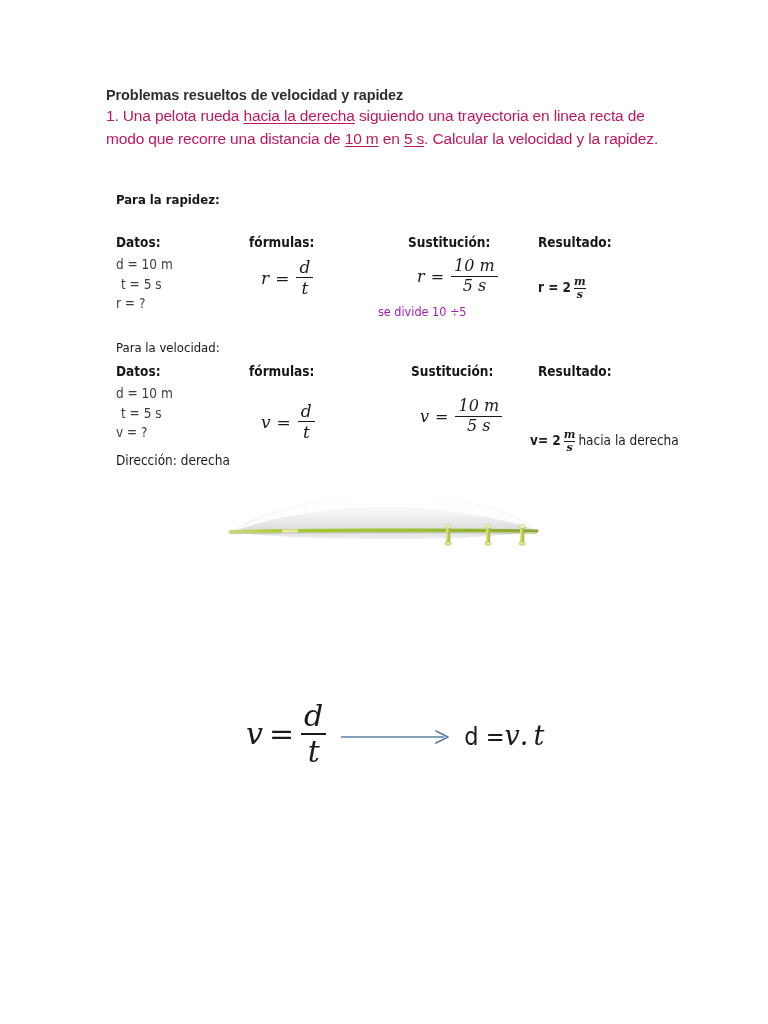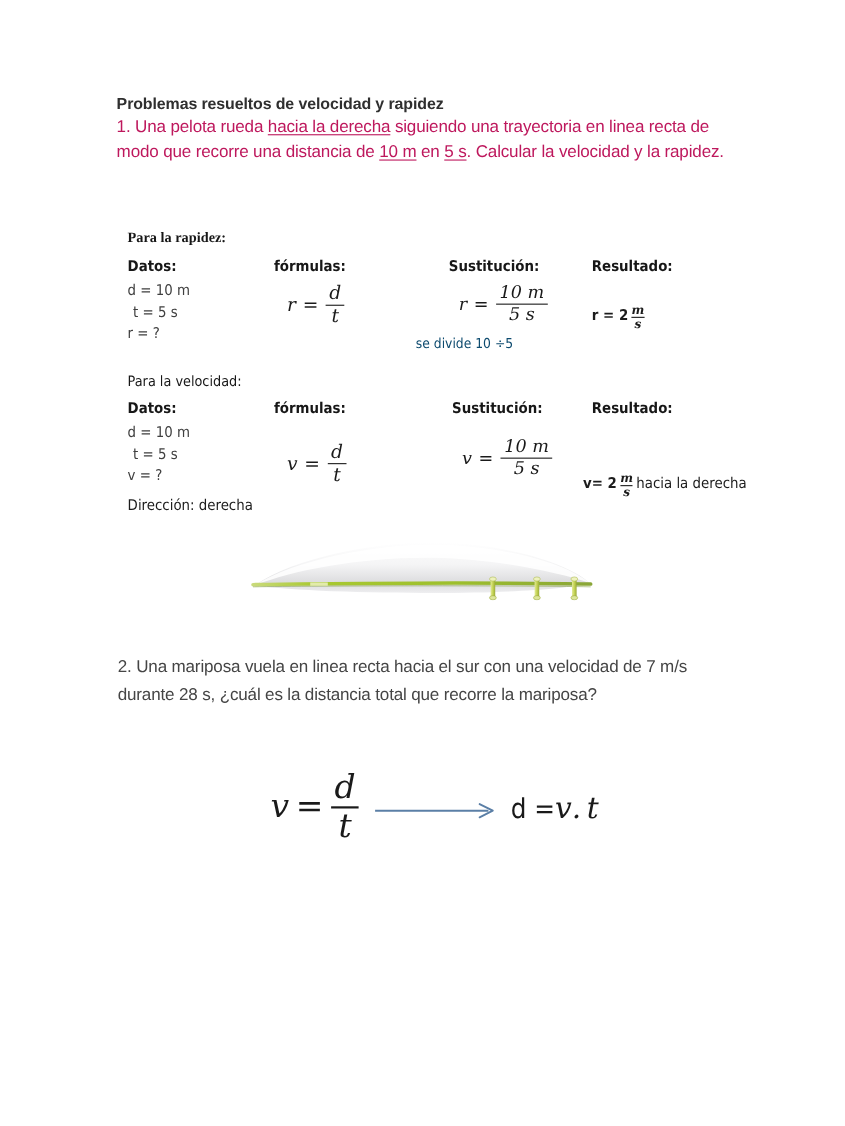--- a/index.html
+++ b/index.html
@@ -76,21 +76,21 @@
   .data-line {
     font-size: 13.5px;
     font-weight: normal;
     color: #404040;
     white-space: nowrap;
     line-height: 19.5px;
   }
   .data-line.indent { padding-left: 5px; }
   .note-line {
     font-size: 12.5px;
-    color: #0c4a6e;
+    color: #a21caf;
     white-space: nowrap;
   }
   .dir-line {
     font-size: 13.5px;
     color: #1c1c1c;
     white-space: nowrap;
   }
   .result-line {
     font-size: 13.5px;
     font-weight: bold;
@@ -201,21 +201,21 @@
 </head>
 <body>
 
 <div class="page">
 
   <div class="intro">
     <div class="doc-title">Problemas resueltos de velocidad y rapidez</div>
     <p class="intro-para"><span>1. Una pelota rueda </span><span class="u">hacia la derecha</span><span> siguiendo una trayectoria en linea recta de modo que recorre una distancia de </span><span class="u">10 m</span><span> en </span><span class="u">5 s</span><span>. Calcular la velocidad y la rapidez.</span></p>
   </div>
 
-  <div class="solution" style="left:116px; top:208px;font-family:Liberation Serif, serif;">
+  <div class="solution" style="left:116px; top:192px;">
     <div class="sol-heading">Para la rapidez:</div>
   </div>
 
   <div class="solution" style="left:116px; top:234px;">
     <div class="col-head">Datos:</div>
   </div>
   <div class="solution" style="left:249px; top:234px;">
     <div class="col-head">fórmulas:</div>
   </div>
   <div class="solution" style="left:408px; top:234px;">
@@ -372,21 +372,20 @@
         <ellipse cx="260.1" cy="59.4" rx="3.1" ry="1.9" fill="#dde69a" stroke="#9aa93a" stroke-width="0.5"></ellipse>
       </g>
       <g>
         <rect x="292" y="42" width="4.2" height="18" rx="2" fill="url(#pinGrad)"></rect>
         <ellipse cx="294.1" cy="42.4" rx="3.1" ry="1.9" fill="#eef2bd" stroke="#a9b84c" stroke-width="0.5"></ellipse>
         <ellipse cx="294.1" cy="59.4" rx="3.1" ry="1.9" fill="#dde69a" stroke="#9aa93a" stroke-width="0.5"></ellipse>
       </g>
     </svg>
   </div>
 
-  <p class="para" style="left:107px; top:578px; width:568px;">2. Una mariposa vuela en linea recta hacia el sur con una velocidad de 7 m/s durante 28 s, ¿cuál es la distancia total que recorre la mariposa?</p>
 
 
   <div class="big-eq">
     <span class="math">
       <span class="lhs">v</span>
       <span class="eq">=</span>
       <span class="frac">
         <span class="num">d</span>
         <span class="bar"></span>
         <span class="den">t</span>

